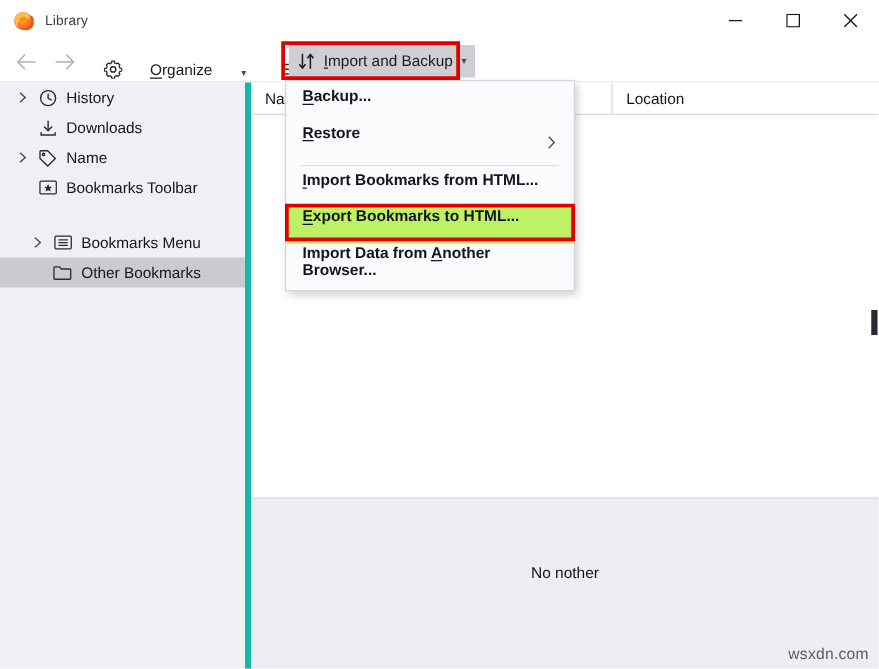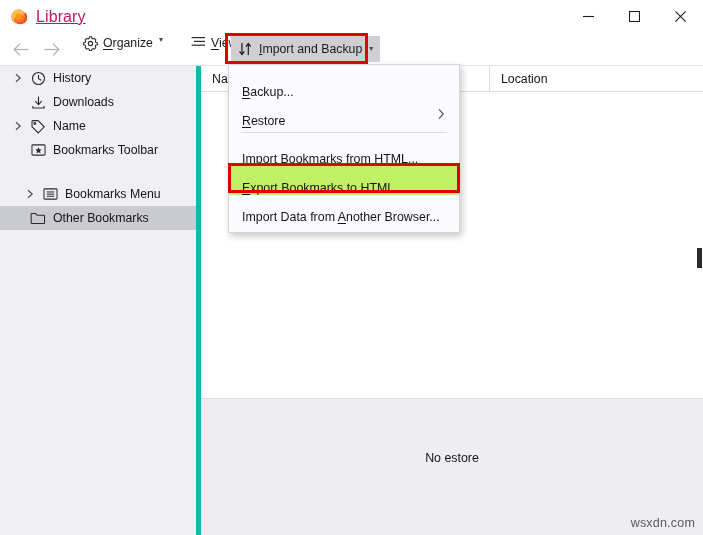--- a/index.html
+++ b/index.html
@@ -16,21 +16,21 @@
   }
 
   
   .titlebar {
     position: absolute; left: 0; top: 0; width: 703px; height: 33px;
     background: #ffffff;
     display: flex; align-items: center;
   }
   .title-left { display: flex; align-items: center; padding-left: 10px; gap: 9px; }
   .ff-logo { width: 17px; height: 17px; position: relative; display: block; }
-  .title-text { font-size: 16px; color: #be185d; letter-spacing: .1px; text-decoration: underline; }
+  .title-text { font-size: 11px; color: #404040; letter-spacing: .1px; }
   .win-controls {
     position: absolute; right: 0; top: 0; height: 33px;
     display: flex; align-items: stretch;
   }
   .win-btn {
     width: 46px; height: 33px;
     display: flex; align-items: center; justify-content: center;
     color: #1b1b1d; background: transparent;
   }
   .win-btn svg { display: block; }
@@ -42,21 +42,21 @@
     display: flex; align-items: center;
     border-bottom: 1px solid #e6e6e9;
   }
   .nav-btn {
     width: 30px; height: 28px;
     display: flex; align-items: center; justify-content: center;
     color: #b1b1b5;
   }
   .nav-btn.first { margin-left: 6px; }
   .tb-item {
-    display: flex; align-items: flex-start; gap: 5px;
+    display: flex; align-items: flex-end; gap: 22px;
     height: 27px; padding: 0 7px;
     font-size: 12.3px; color: #1b1b1d;
     white-space: nowrap;
   }
   .tb-item .lbl u { text-decoration: underline; text-underline-offset: 2px; }
   .caret { font-size: 8px; color: #4a4a4f; margin-left: 1px; line-height: 1; }
   .tb-icon { display: flex; align-items: center; justify-content: center; }
 
   #organize-btn { margin-left: 10px; }
   #views-btn { margin-left: 14px; }
@@ -164,24 +164,25 @@
   .menu {
     position: absolute; left: 228px; top: 64px;
     width: 232px; height: 169px;
     background: #fbfbfd;
     border: 1px solid #d6d6da;
     box-shadow: 2px 3px 7px rgba(0,0,0,.22);
     z-index: 20;
     padding: 5px 0 6px 0;
   }
   .menu-item {
-    height: 29px; display: flex; align-items: flex-end;
+    height: 29px; display: flex; align-items: flex-start;
     padding: 0 12px 0 13px;
     font-size: 12.4px; color: #15141a;
     position: relative;
+    font-weight: bold;
   }
   .menu-item .mlbl u { text-decoration: underline; text-underline-offset: 2px; }
   .menu-item.highlight { background: #bef264; }
   .menu-sep {
     height: 1px; background: #e0e0e4;
     margin: 4px 12px 4px 12px;
   }
   .submenu-arrow {
     position: absolute; right: 14px; top: 50%;
     transform: translateY(-50%);
@@ -369,42 +370,42 @@
           <g stroke="#2b2b2f" stroke-width="1.1">
             <line x1="4" y1="5.3" x2="12" y2="5.3"></line>
             <line x1="4" y1="7.6" x2="12" y2="7.6"></line>
             <line x1="4" y1="9.9" x2="12" y2="9.9"></line>
           </g>
         </svg>
       </span>
       <span class="tree-label">Bookmarks Menu</span>
     </div>
 
-    <div class="tree-row selected" style="padding-left:28px;">
+    <div class="tree-row selected" style="padding-left:40px;">
       <span class="tree-icon">
         <svg width="16" height="14" viewBox="0 0 17 15">
           <path d="M1.2 12.6V3.4c0-.4.3-.7.7-.7h4l1.6 1.8h7.3c.4 0 .7.3.7.7v7.4c0 .4-.3.7-.7.7H1.9a.7.7 0 0 1-.7-.7z" fill="none" stroke="#2b2b2f" stroke-width="1.15"></path>
         </svg>
       </span>
       <span class="tree-label">Other Bookmarks</span>
     </div>
 
   </div>
 
   <div class="listpane">
     <div class="col-header">
       <div class="col col-name">Name</div>
       <div class="col col-location">Location</div>
     </div>
     <div class="list-body"></div>
   </div>
   <div class="right-scroll-sliver"></div>
 
   <div class="detailpane">
-    <div class="no-items">No estore</div>
+    <div class="no-items">No nother</div>
     <div class="watermark">wsxdn.com</div>
   </div>
 
   <div class="menu">
 
     <div class="menu-item">
       <span class="mlbl"><u>B</u>ackup...</span>
     </div>
 
     <div class="menu-item">

